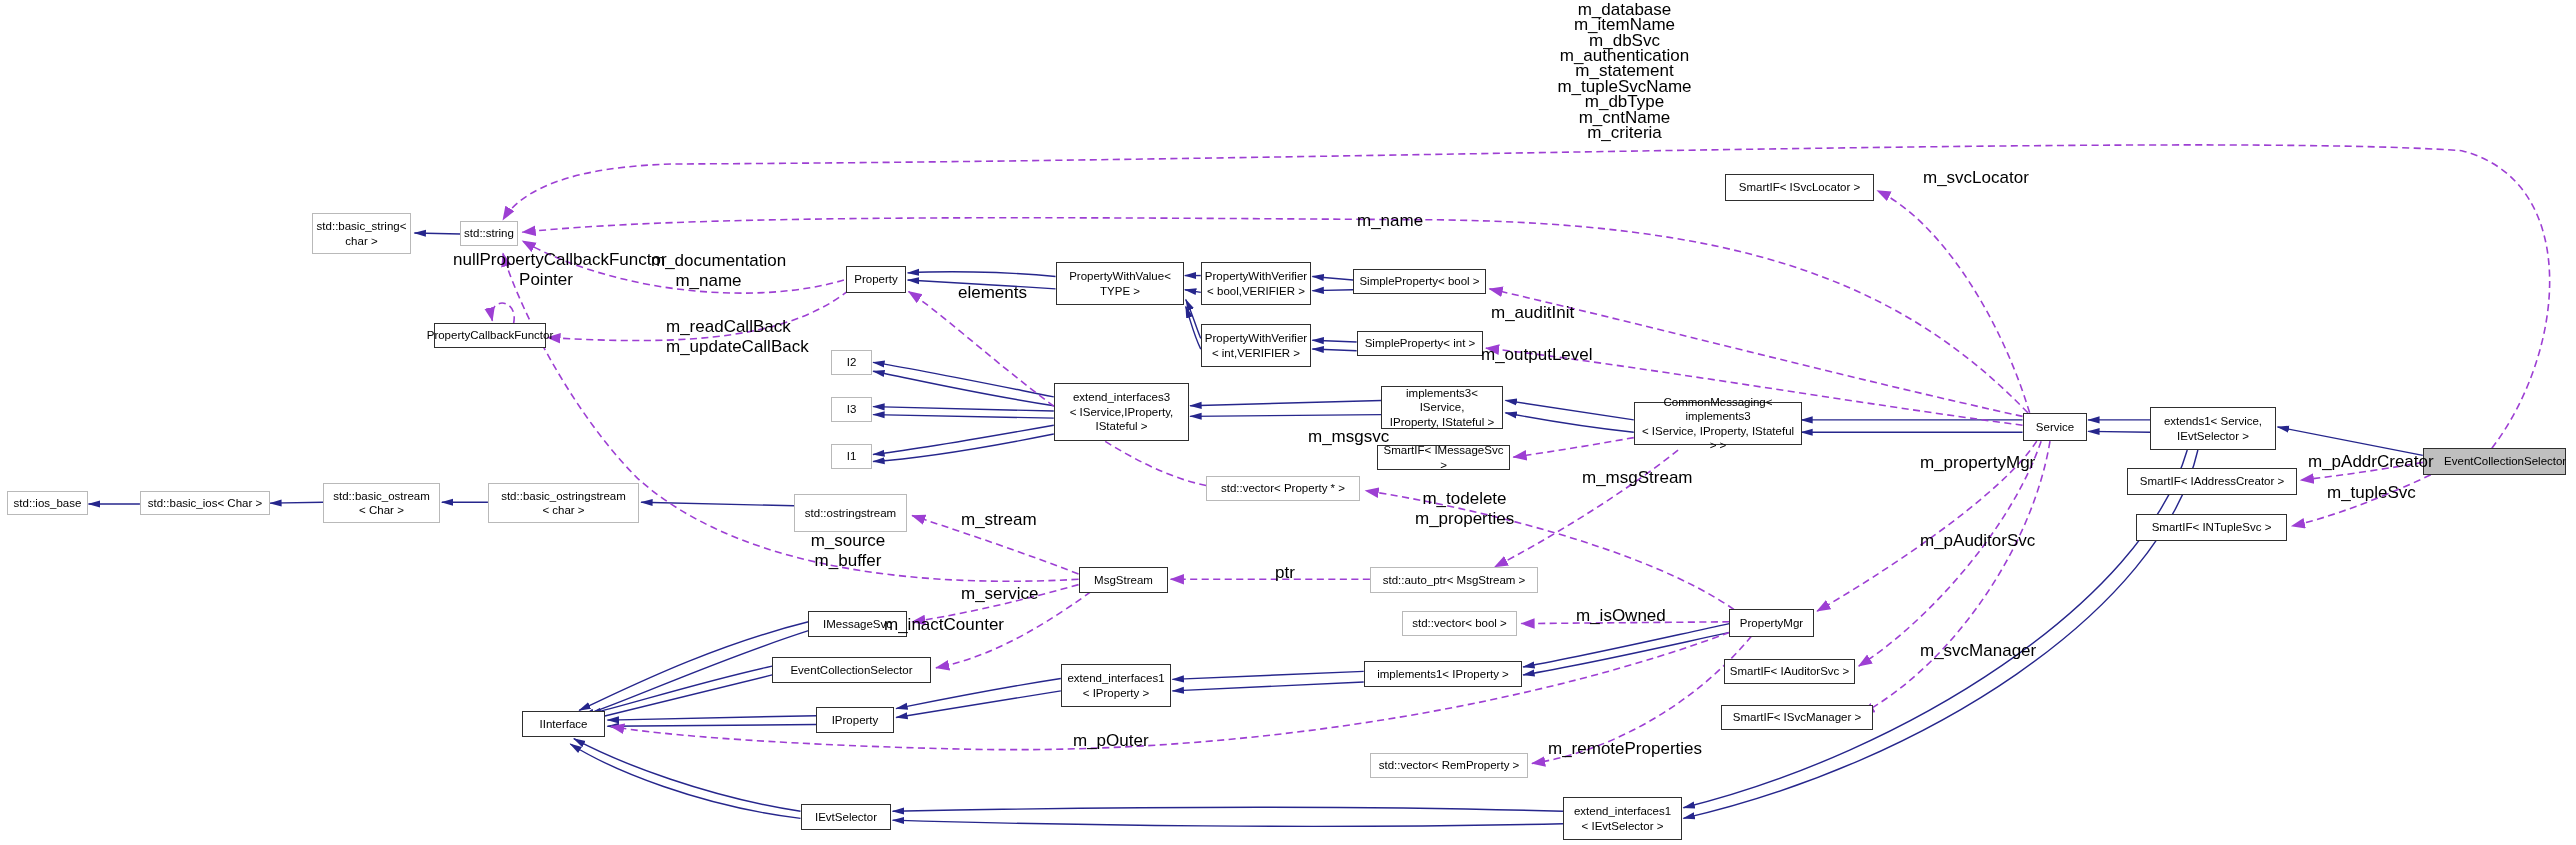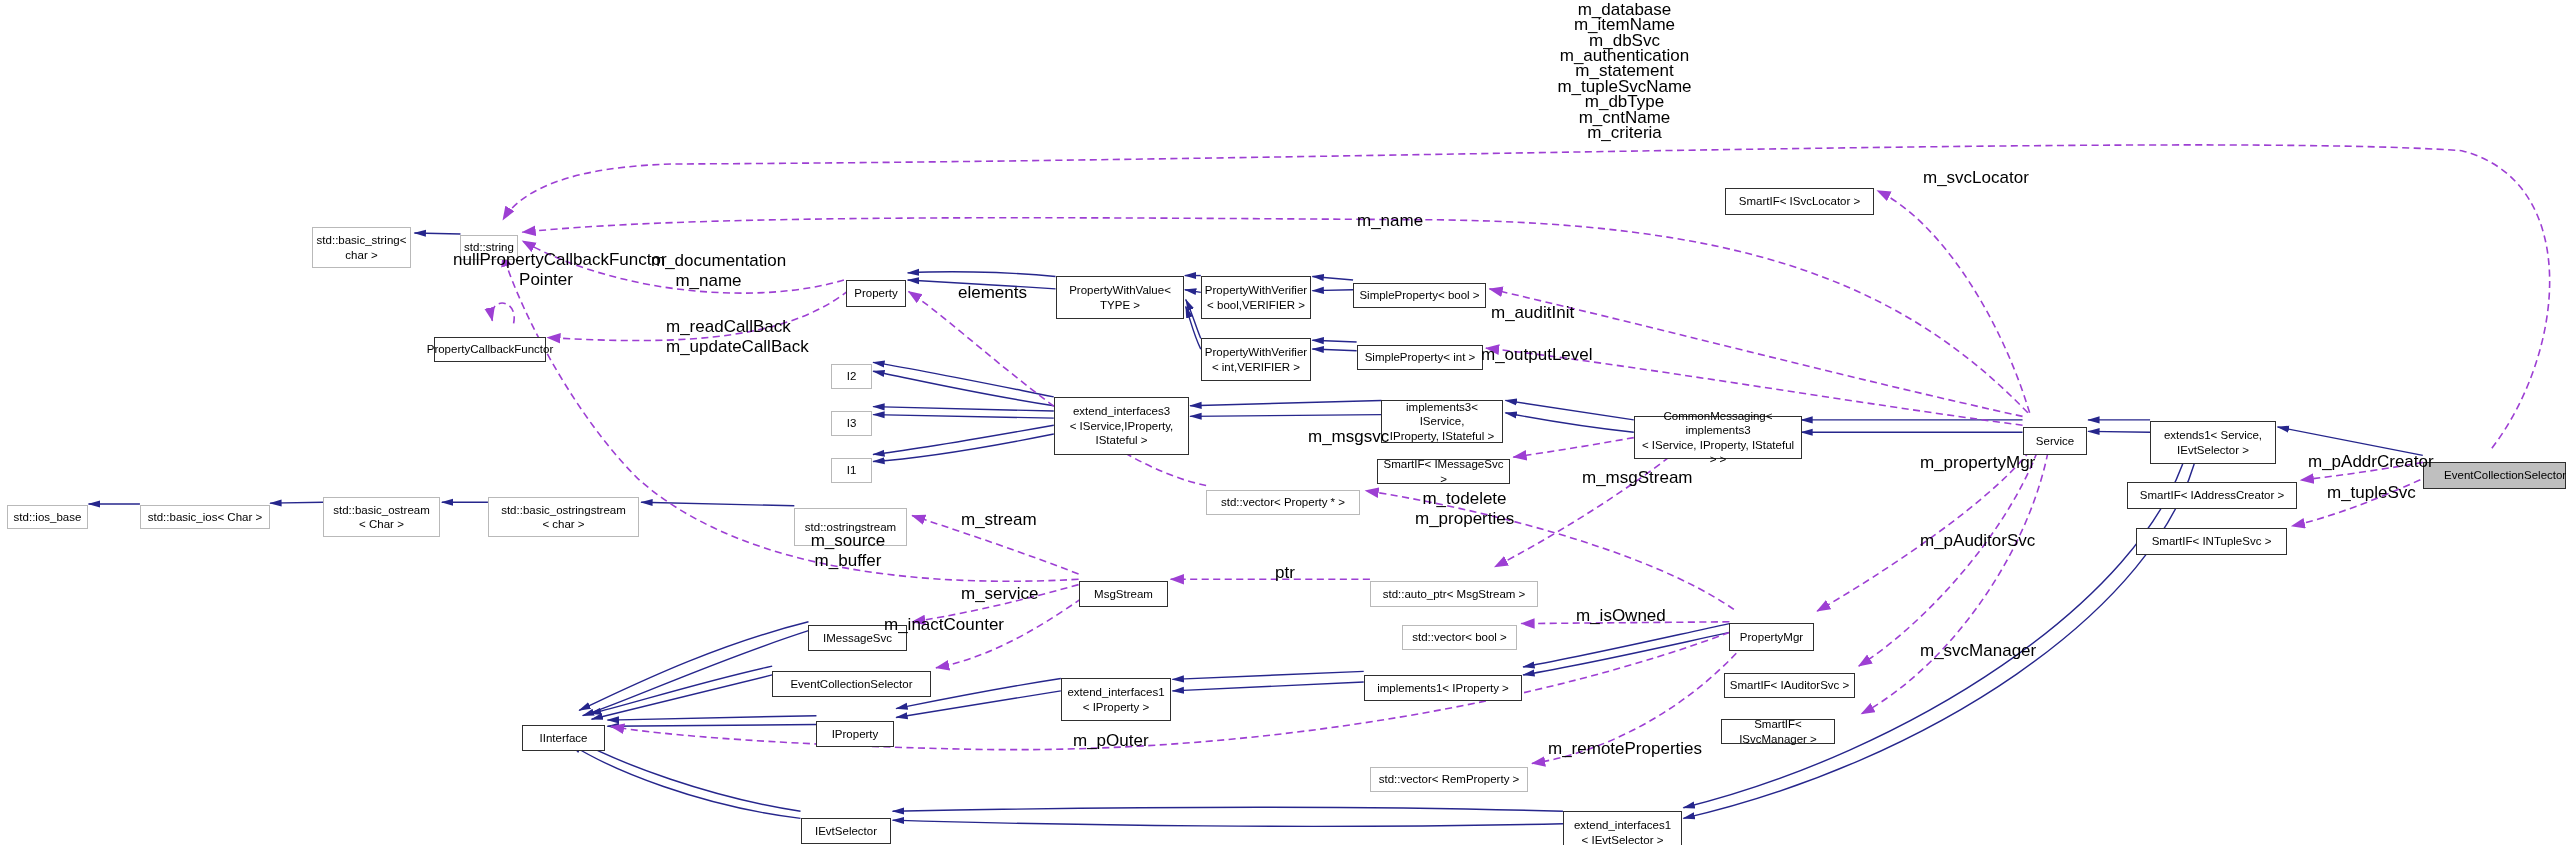--- a/index.html
+++ b/index.html
@@ -7,21 +7,21 @@
   #canvas { position:relative; width:2576px; height:846px; background:#ffffff;
             font-family:"Liberation Sans", sans-serif; overflow:hidden; }
   svg.edges { position:absolute; left:0; top:0; pointer-events:none; }
   .inh { fill:none; stroke:var(--inh); stroke-width:1.6; }
   .use { fill:none; stroke:var(--use); stroke-width:1.8; stroke-dasharray:8 5; }
   .mi  { fill:var(--inh); }
   .mu  { fill:var(--use); }
   .node { position:absolute; box-sizing:border-box; background:#fff;
           border:1.3px solid #2f2f2f; color:#000; font-size:11.5px; line-height:1.25;
           display:flex; align-items:center; justify-content:center; text-align:center;
-          white-space:pre-line; padding:0.9px 2.7px;margin-top:14px; }
+          white-space:pre-line; padding:0.9px 2.7px; }
   .node.ext { border-color:#b9b9b9; }
   .node.focus { background:var(--focus);padding-left:24px; }
   .elabel { position:absolute; font-size:17px; color:#000; white-space:pre-line; }
   .elabel.c { text-align:center; }
 </style>
 </head>
 <body>
 
 <div id="canvas">
 
@@ -155,21 +155,21 @@
 <div class="node" style="left:808px;top:611px;width:99px;height:26px">IMessageSvc</div>
 <div class="node" style="left:772px;top:657px;width:159px;height:26px">EventCollectionSelector</div>
 <div class="node" style="left:522px;top:711px;width:83px;height:26px">IInterface</div>
 <div class="node" style="left:816px;top:707px;width:78px;height:26px">IProperty</div>
 <div class="node" style="left:1061px;top:664px;width:110px;height:43px">extend_interfaces1
 &lt; IProperty &gt;</div>
 <div class="node" style="left:1364px;top:661px;width:158px;height:26px">implements1&lt; IProperty &gt;</div>
 <div class="node ext" style="left:1402px;top:611px;width:115px;height:25px">std::vector&lt; bool &gt;</div>
 <div class="node" style="left:1729px;top:609px;width:85px;height:27.5px">PropertyMgr</div>
 <div class="node" style="left:1724px;top:659px;width:131px;height:25px">SmartIF&lt; IAuditorSvc &gt;</div>
-<div class="node" style="left:1721px;top:705px;width:114px;height:25px">SmartIF&lt; ISvcManager &gt;</div>
+<div class="node" style="left:1721px;top:705px;width:152px;height:25px">SmartIF&lt; ISvcManager &gt;</div>
 <div class="node ext" style="left:1370px;top:753px;width:158px;height:25px">std::vector&lt; RemProperty &gt;</div>
 <div class="node" style="left:801px;top:804px;width:90px;height:26px">IEvtSelector</div>
 <div class="node" style="left:1563px;top:797px;width:119px;height:43px">extend_interfaces1
 &lt; IEvtSelector &gt;</div>
 
 <span class="elabel c" style="left:1545px;top:1.8px;width:159px;line-height:15.4px">m_database
 m_itemName
 m_dbSvc
 m_authentication
 m_statement

